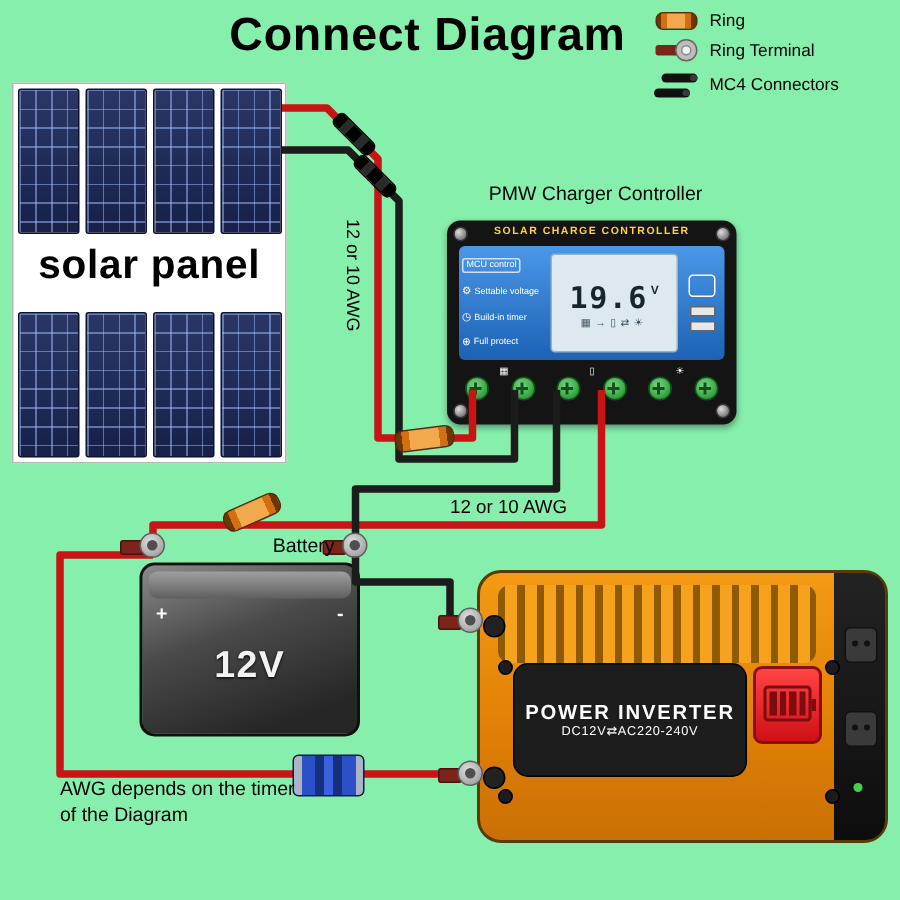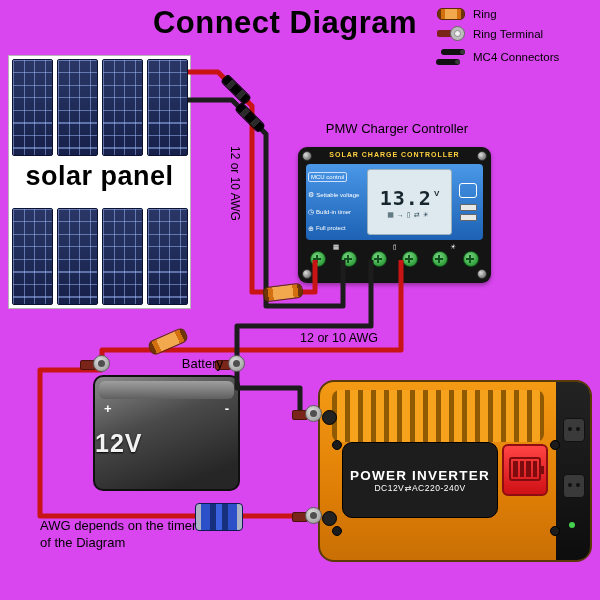--- a/index.html
+++ b/index.html
@@ -1,16 +1,16 @@
 <!DOCTYPE html>
 <html><head>
 <meta charset="utf-8">
 <style>
   html,body{margin:0;padding:0;background:#fff}
-  .canvas{position:relative;width:600px;height:600px;background:#d946ef;overflow:hidden;
+  .canvas{position:relative;width:600px;height:600px;background:#86efac;overflow:hidden;
     font-family:"Liberation Sans","DejaVu Sans",sans-serif;color:#000}
 
   
   .wires{position:absolute;left:0;top:0;z-index:3;pointer-events:none}
   .w{fill:none;stroke-width:5;stroke-linejoin:round}
   .w.red{stroke:#c81414}
   .w.blk{stroke:#1c1c1c}
 
   
   .title{position:absolute;left:130px;top:5px;width:310px;text-align:center;
@@ -81,21 +81,21 @@
   .term::before{content:"";position:absolute;left:2px;top:6px;width:8px;height:2px;background:#11511b}
   .term::after{content:"";position:absolute;left:5px;top:3px;width:2px;height:8px;background:#11511b}
 
   
   .battery{position:absolute;left:93px;top:375px;width:147px;height:116px;border-radius:10px;z-index:2;
     background:linear-gradient(160deg,#8a8a8a,#4a4a4a 40%,#262626 85%);border:2px solid #101010;box-sizing:border-box}
   .batt-top{position:absolute;left:4px;top:4px;right:4px;height:18px;border-radius:6px;
     background:linear-gradient(180deg,#9f9f9f,#5f5f5f)}
   .batt-plus{position:absolute;left:9px;top:24px;color:#fff;font-weight:700;font-size:13px}
   .batt-minus{position:absolute;right:9px;top:24px;color:#fff;font-weight:700;font-size:13px}
-  .batt-v{position:absolute;left:0;right:0;top:52px;text-align:left;color:#f2f2f2;font-size:25px;font-weight:700;
+  .batt-v{position:absolute;left:0;right:0;top:52px;text-align:center;color:#f2f2f2;font-size:25px;font-weight:700;
     letter-spacing:1px;text-shadow:0 1px 2px #000}
 
   
   .inverter{position:absolute;left:318px;top:380px;width:274px;height:182px;border-radius:16px;z-index:2;box-sizing:border-box;
     background:linear-gradient(180deg,#f49a14,#e07f06 60%,#c96f04);border:2px solid #5a3a06}
   .fins{position:absolute;left:12px;top:8px;width:212px;height:52px;border-radius:8px;
     background:repeating-linear-gradient(90deg,#8f5a02 0 5px,#f7a21c 5px 13px)}
   .inv-cap{position:absolute;right:0;top:0;width:34px;height:100%;border-radius:0 13px 13px 0;
     background:linear-gradient(180deg,#232323,#0d0d0d)}
   .outlet{position:absolute;left:7px;width:20px;height:22px;background:#3a3a3a;border:1px solid #101010;border-radius:4px}
@@ -221,21 +221,21 @@
           <span class="fi">◷</span>
           <span>Build-in timer</span>
         </div>
         <div class="feat">
           <span class="fi">⊕</span>
           <span>Full protect</span>
         </div>
       </div>
       <div class="lcd">
         <div class="lcd-value-row">
-          <span class="lcd-value">13.2</span>
+          <span class="lcd-value">19.6</span>
           <span class="lcd-unit">V</span>
         </div>
         <div class="lcd-icons">
           <span>▦</span><span>→</span><span>▯</span><span>⇄</span><span>☀</span>
         </div>
       </div>
       <div class="usb-col">
         <div class="usb-badge"></div>
         <div class="usb-port"></div>
         <div class="usb-port"></div>

